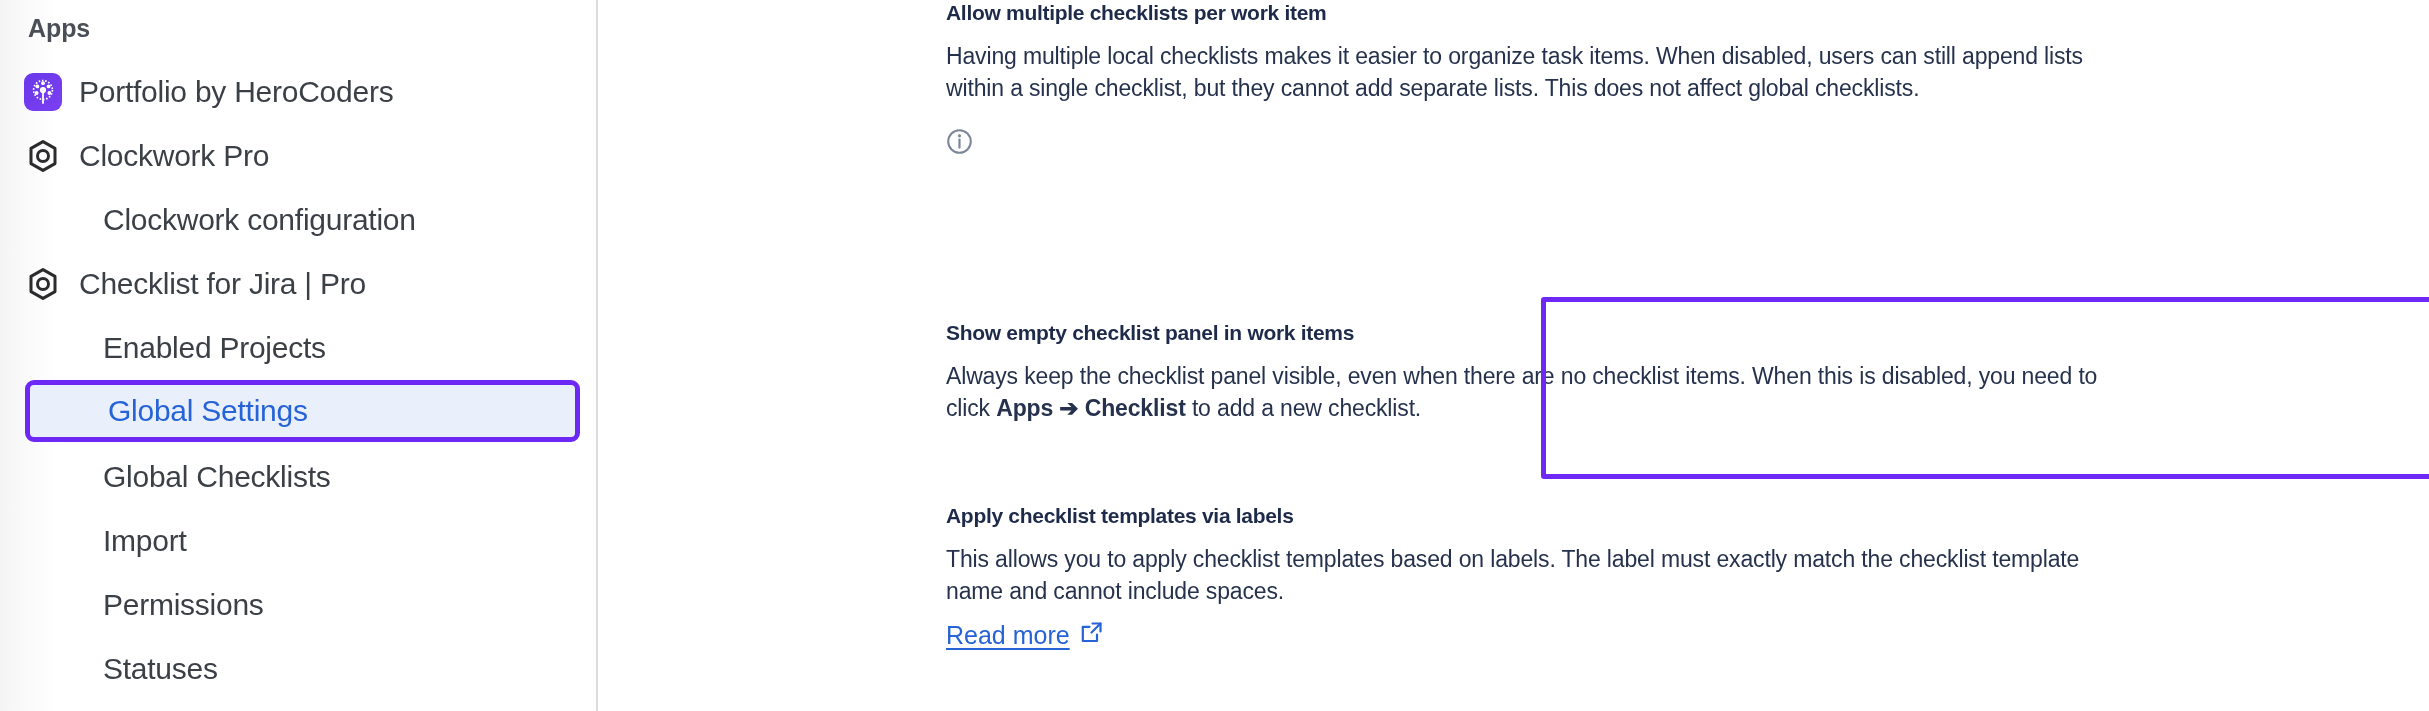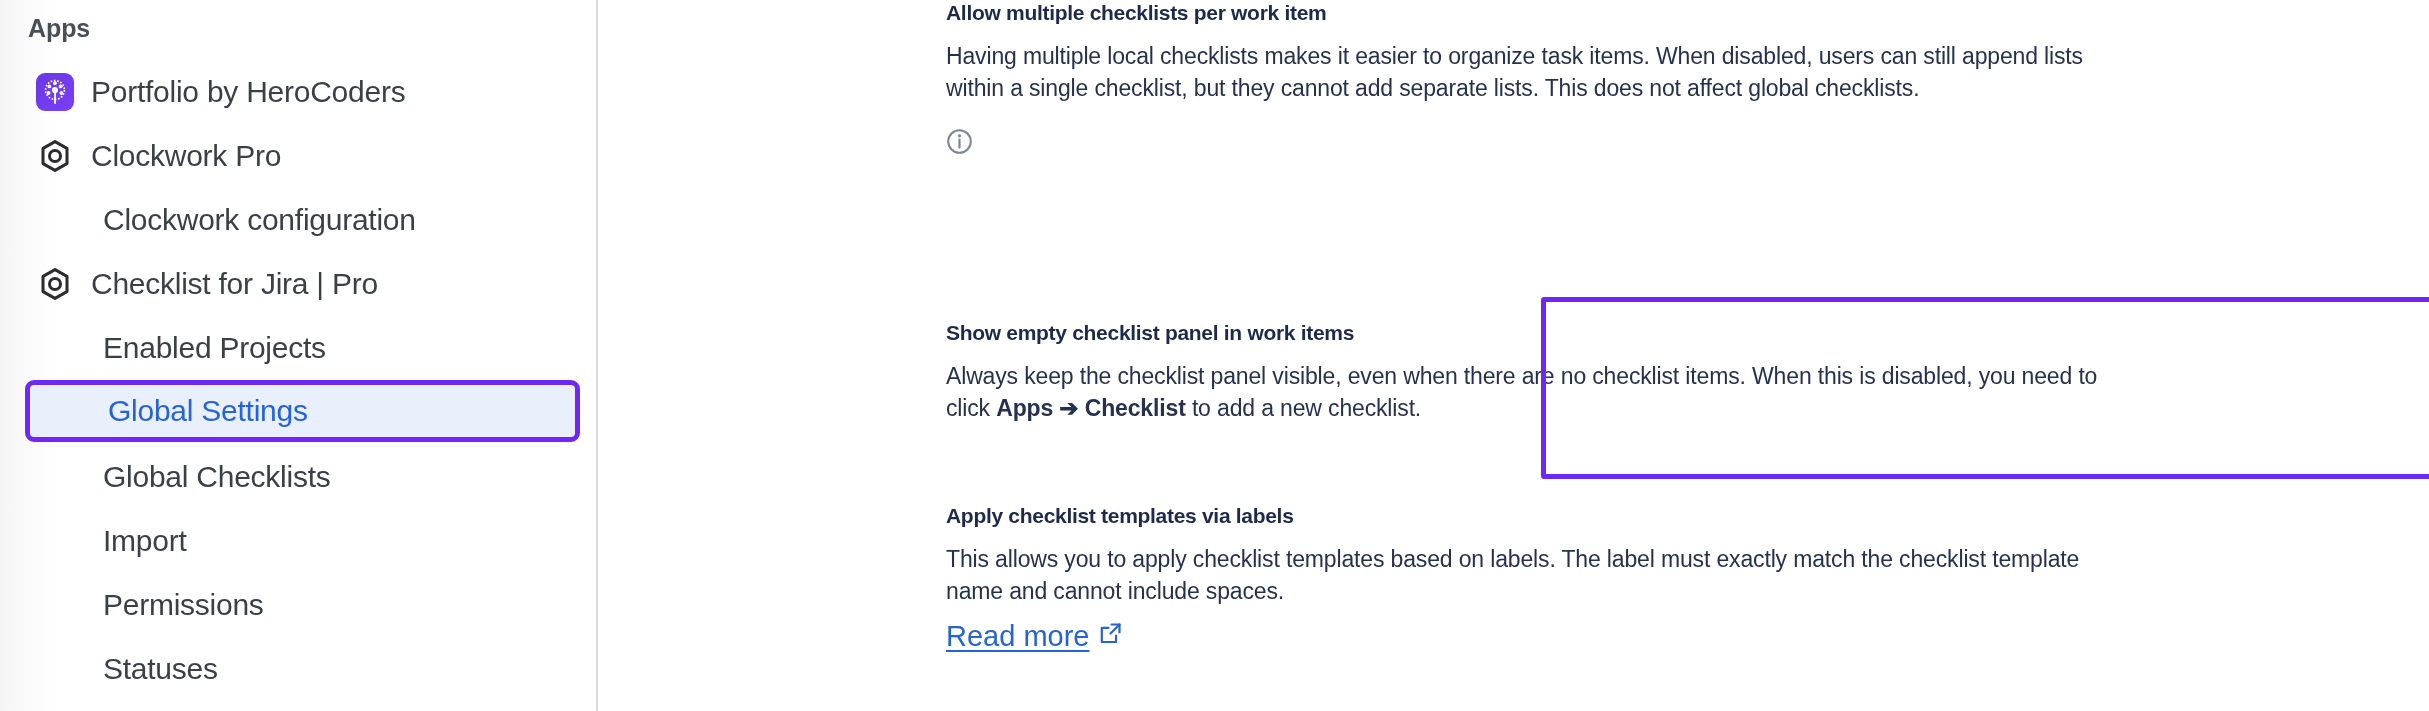--- a/index.html
+++ b/index.html
@@ -44,21 +44,21 @@
     color: #4a4f57;
     letter-spacing: -0.1px;
     padding-left: 28px;
     margin-bottom: 17px;
   }
 
   .nav-item {
     display: flex;
     align-items: center;
     height: 64px;
-    padding-left: 36px;
+    padding-left: 24px;
     gap: 17px;
   }
   .nav-item .nav-label {
     font-size: 30px;
     color: #3b3f46;
     letter-spacing: -0.25px;
     white-space: nowrap;
   }
   .nav-item.child {
     padding-left: 103px;
@@ -151,21 +151,21 @@
   .info-glyph {
     display: inline-block;
     vertical-align: -3px;
     margin-right: 8px;
   }
 
   .read-more {
     display: inline-flex;
     align-items: center;
     gap: 9px;
-    font-size: 29px;
+    font-size: 25px;
     color: #2563d6;
     text-decoration: underline;
     text-underline-offset: 4px;
     margin-top: 12px;
     cursor: pointer;
   }
 
   
   .highlight-box {
     position: absolute;

